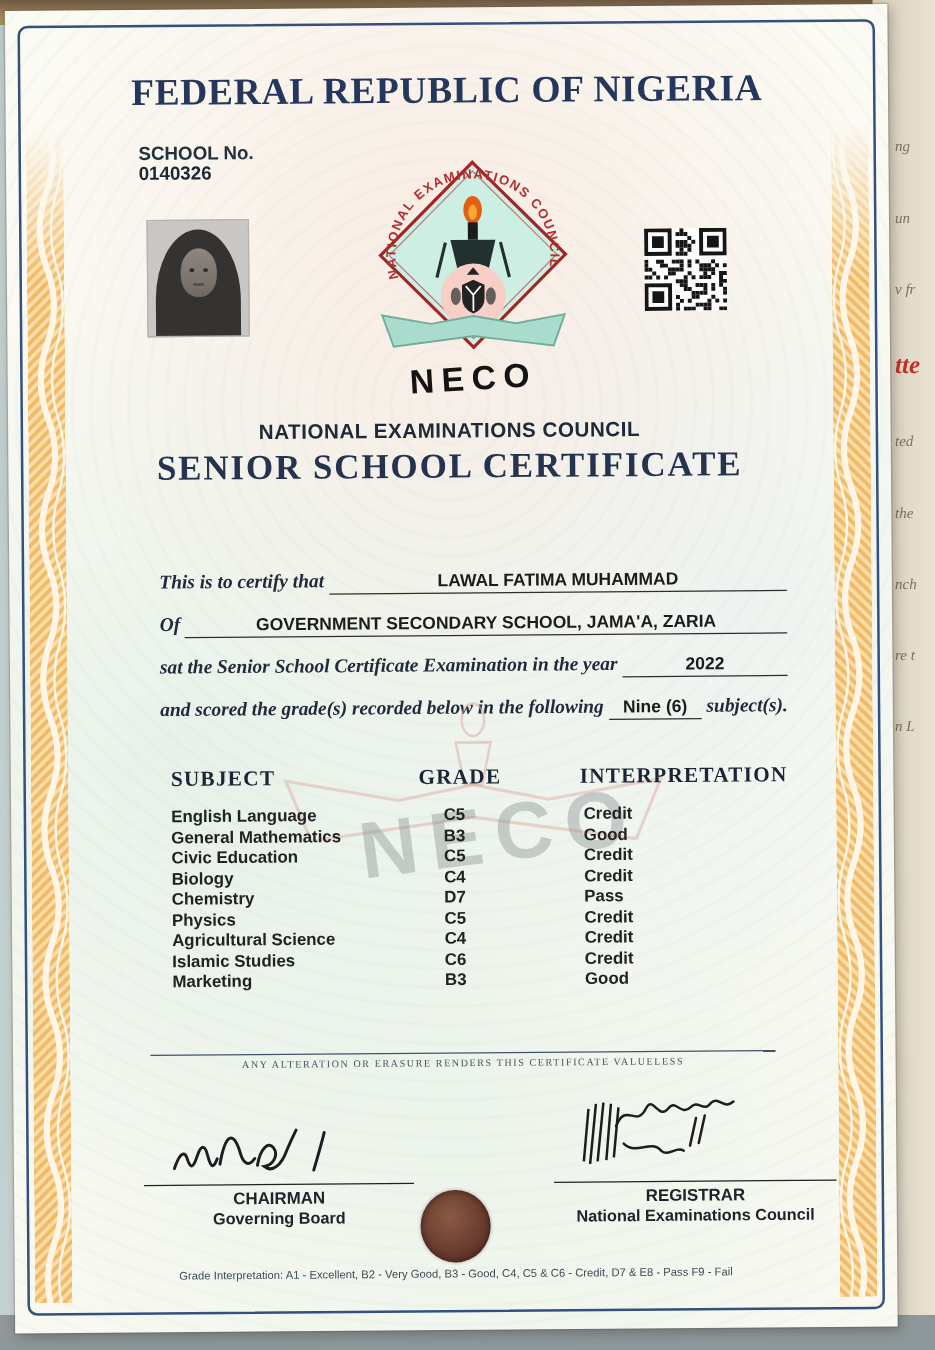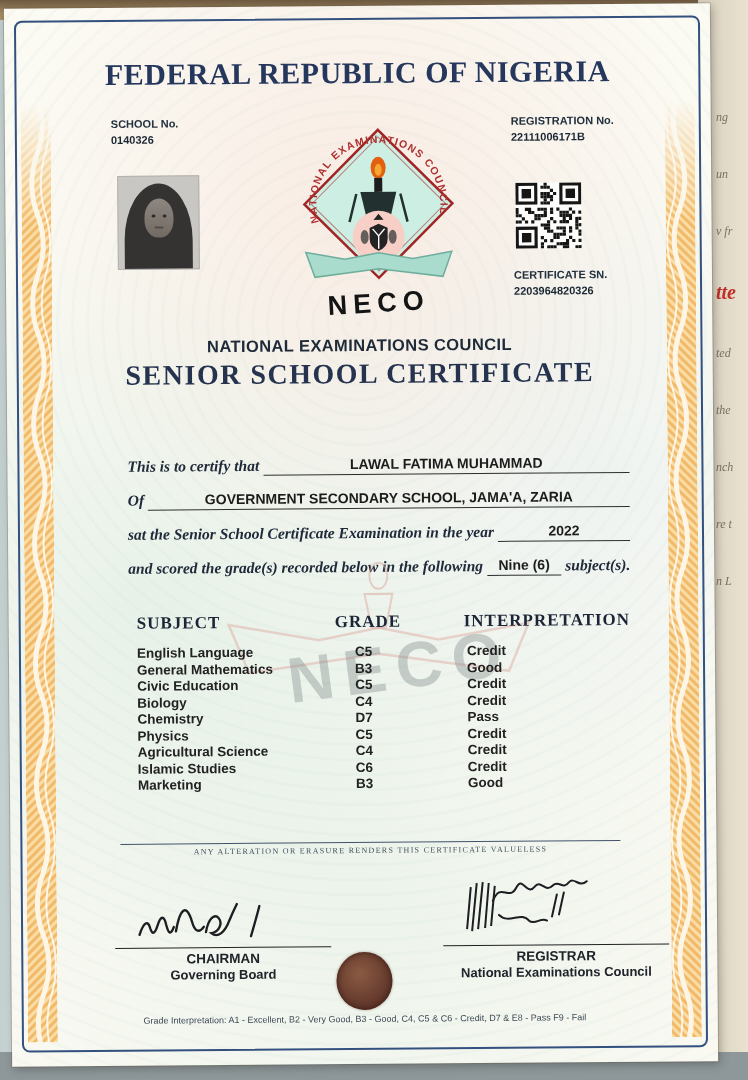--- a/index.html
+++ b/index.html
@@ -34,21 +34,21 @@
     box-shadow:0 0 0 1px rgba(90,80,60,.25), 2px 3px 10px rgba(40,40,40,.35);
   }
   .cert-border{position:absolute;left:10px;top:12px;right:10px;bottom:14px;
     border:2px solid #33507e;border-radius:8px;pointer-events:none;}
   .band{position:absolute;top:96px;height:938px;width:30px;
     -webkit-mask-image:linear-gradient(180deg,transparent 0,#000 120px);
     mask-image:linear-gradient(180deg,transparent 0,#000 120px);}
   .band.left{left:16px;} .band.right{left:660px;}
   .country-title{position:absolute;left:0;top:50px;width:100%;text-align:center;
     font-family:"Liberation Serif",serif;font-weight:bold;font-size:30px;color:#25375c;letter-spacing:.5px;}
-  .meta{position:absolute;font-size:11px;font-weight:bold;color:#23313f;line-height:16px;}
+  .meta{position:absolute;font-size:15px;font-weight:bold;color:#23313f;line-height:16px;}
   .meta .val{color:#1b2735;}
   .m-school{left:106px;top:108px;} .m-reg{left:506px;top:108px;}
   .m-dob{left:120px;top:262px;} .m-sn{left:508px;top:262px;}
 
   .photo{position:absolute;left:112px;top:168px;width:80px;height:92px;background:#cfcbc2;
     border:1px solid #b9b4a9;overflow:hidden;filter:saturate(.35) contrast(.95);}
   .hijab{position:absolute;left:7%;top:8%;width:86%;height:100%;background:#342f29;
     border-radius:50% 50% 18% 18% / 62% 62% 8% 8%;}
   .face{position:absolute;left:32%;top:24%;width:37%;height:42%;
     background:linear-gradient(#9b8470,#7d6753);border-radius:50% 50% 46% 46%;}
@@ -149,24 +149,20 @@
     <path d="M6,-10 q-9,30 0,60 q9,30 0,60 q-9,30 0,60 q9,30 0,60 q-9,30 0,60 q9,30 0,60 q-9,30 0,60 q9,30 0,60 q-9,30 0,60 q9,30 0,60 q-9,30 0,60 q9,30 0,60 q-9,30 0,60 q9,30 0,60 q-9,30 0,60 q9,30 0,60" fill="none" stroke="#ffffff" stroke-width="2" opacity=".8"></path>
   </svg>
 
   <div class="cert-border"></div>
 
   <div class="country-title">FEDERAL REPUBLIC OF NIGERIA</div>
 
   <div class="meta m-school">
     <div>SCHOOL No.</div>
     <div class="val">0140326</div>
-  </div>
-  <div class="meta m-reg">
-    <div>REGISTRATION No.</div>
-    <div class="val">22111006171B</div>
   </div>
 
   <div class="photo">
     <div class="hijab"></div>
     <div class="face">
       <div class="eye l"></div>
       <div class="eye r"></div>
       <div class="mouth"></div>
     </div>
   </div>
@@ -309,24 +305,20 @@
       <rect x="3" y="3" width="15" height="15" fill="#fdfdfb"></rect>
       <rect x="6" y="6" width="9" height="9" fill="#161616"></rect>
       <rect x="42" y="0" width="21" height="21" fill="#161616"></rect>
       <rect x="45" y="3" width="15" height="15" fill="#fdfdfb"></rect>
       <rect x="48" y="6" width="9" height="9" fill="#161616"></rect>
       <rect x="0" y="42" width="21" height="21" fill="#161616"></rect>
       <rect x="3" y="45" width="15" height="15" fill="#fdfdfb"></rect>
       <rect x="6" y="48" width="9" height="9" fill="#161616"></rect>
     </svg>
 
-  <div class="meta m-sn">
-    <div>CERTIFICATE SN.</div>
-    <div class="val">2203964820326</div>
-  </div>
 
   <div class="org-name">NATIONAL EXAMINATIONS COUNCIL</div>
   <div class="doc-title">SENIOR SCHOOL CERTIFICATE</div>
 
   <div class="frow fr1">
     <span class="lbl">This is to certify that</span>
     <span class="fill">LAWAL FATIMA MUHAMMAD</span>
   </div>
   <div class="frow fr2">
     <span class="lbl">Of</span>

